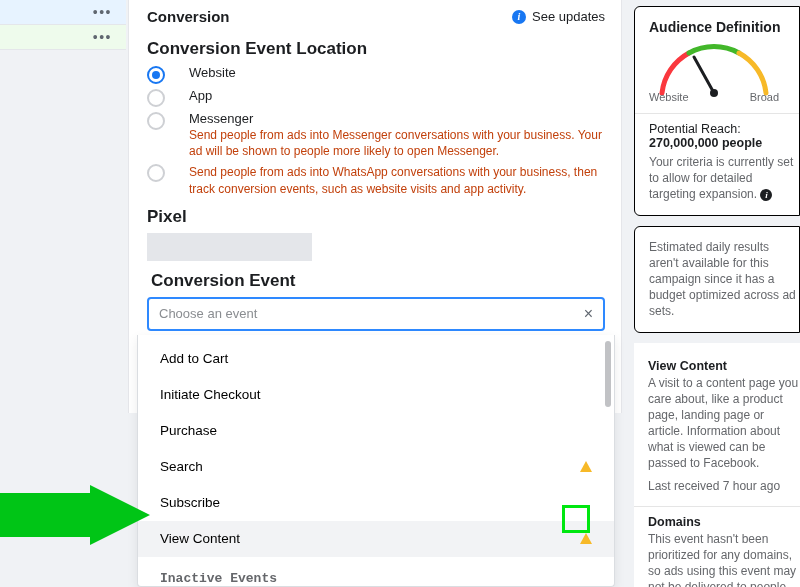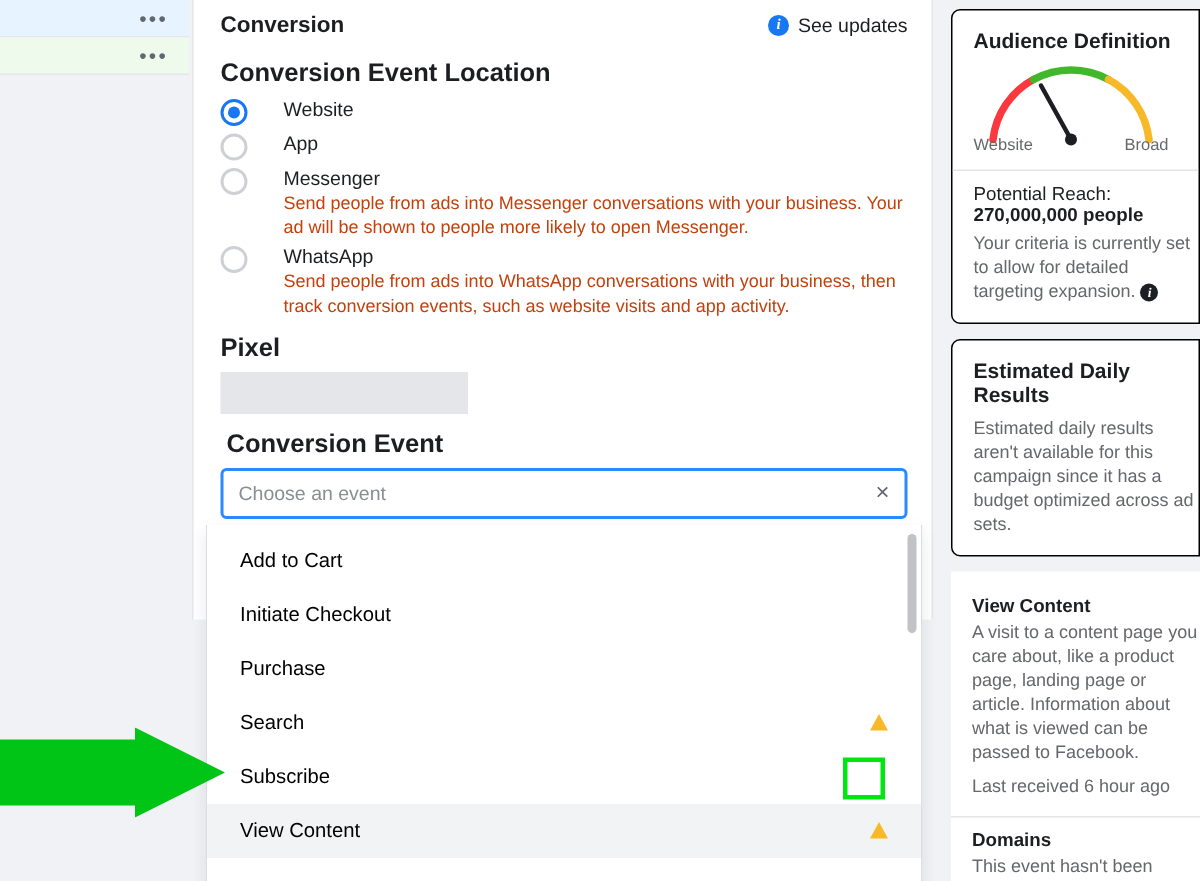--- a/index.html
+++ b/index.html
@@ -306,21 +306,20 @@
     <span class="radio-circle"></span>
     <div class="radio-body">
       <div class="radio-label">Messenger</div>
       <div class="help">Send people from ads into Messenger conversations with your business. Your ad will be shown to people more likely to open Messenger.</div>
     </div>
   </div>
 
   <div class="radio-opt">
     <span class="radio-circle"></span>
     <div class="radio-body">
-      <div class="radio-label">WhatsApp</div>
       <div class="help">Send people from ads into WhatsApp conversations with your business, then track conversion events, such as website visits and app activity.</div>
     </div>
   </div>
 
   <div class="sub-h">Pixel</div>
   <div class="pixel-box"></div>
 
   <div class="sub-h" style="margin-left:4px">Conversion Event</div>
 
   <div class="ce-wrap">
@@ -378,28 +377,27 @@
       <span>Potential Reach:</span>
       <b>270,000,000 people</b>
     </div>
     <div class="small-text" style="margin-top:4px">
       <span>Your criteria is currently set to allow for detailed targeting expansion.</span>
       <span class="info-dot">i</span>
     </div>
   </div>
 
   <div class="rcard">
-    <h4>Estimated Daily Results</h4>
     <div class="small-text">Estimated daily results aren't available for this campaign since it has a budget optimized across ad sets.</div>
   </div>
 
   <div class="rcard" style="border:0;border-radius:0;background:#fff;padding-top:16px">
     <div class="r-sub">View Content</div>
     <div class="small-text" style="margin-top:2px">A visit to a content page you care about, like a product page, landing page or article. Information about what is viewed can be passed to Facebook.</div>
-    <div class="small-text" style="margin-top:6px">Last received 6 hour ago</div>
+    <div class="small-text" style="margin-top:6px">Last received 7 hour ago</div>
     <div class="rsection-hr"></div>
     <div class="r-sub">Domains</div>
     <div class="small-text" style="margin-top:2px">This event hasn't been prioritized for any domains, so ads using this event may not be delivered to people who opt out of tracking on iOS 14.5 or later devices.</div>
 
   </div>
 
 </div>
 
 <svg class="anno-arrow" viewBox="0 0 152 60">
   <polygon points="0,8 90,8 90,0 150,30 90,60 90,52 0,52" fill="#00c516"></polygon>

